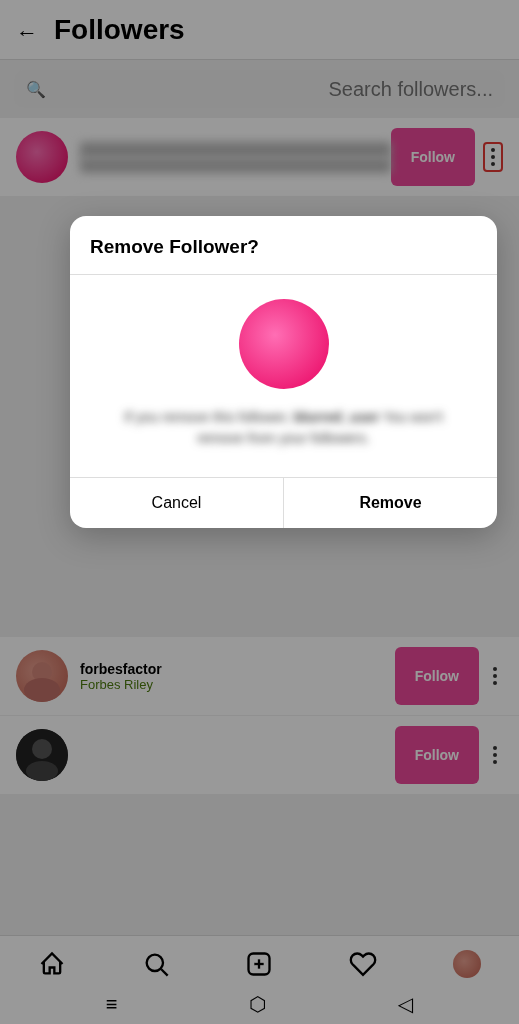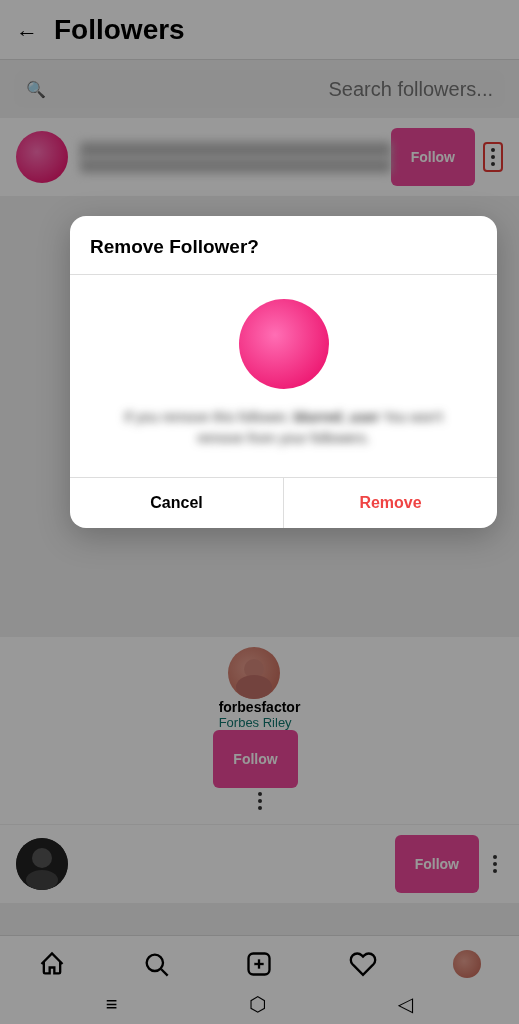--- a/index.html
+++ b/index.html
@@ -92,21 +92,21 @@
     .user-info {
       flex: 1;
     }
     .username {
       font-size: 14px;
       font-weight: 600;
       color: #000;
     }
     .fullname {
       font-size: 13px;
-      color: #0f766e;
+      color: #4d7c0f;
     }
     .follow-btn {
       background: #ec4899;
       color: #fff;
       border: none;
       border-radius: 6px;
       padding: 21px 20px;
       font-size: 14px;
       font-weight: 600;
       cursor: pointer;
@@ -199,26 +199,26 @@
     .dialog-btn {
       flex: 1;
       padding: 16px;
       font-size: 16px;
       background: none;
       border: none;
       cursor: pointer;
       color: #000;
     }
     .dialog-btn-cancel {
-      font-weight: 700;
+      font-weight: 400;
       border-right: 1px solid #ddd;
     }
     .dialog-btn-remove {
       font-weight: 700;
-      color: #ef4444;
+      color: #000000;
     }
 
     
     .bottom-nav {
       position: absolute;
       bottom: 0;
       left: 0;
       right: 0;
       background: #fff;
       border-top: 1px solid #ddd;
@@ -303,21 +303,21 @@
     <div class="dialog-text">
       If you remove this follower, <strong>blurred_user</strong> You won't remove from your followers.
     </div>
   </div>
   <div class="dialog-actions">
     <button class="dialog-btn dialog-btn-cancel">Cancel</button>
     <button class="dialog-btn dialog-btn-remove">Remove</button>
   </div>
 </div>
 
-<div class="follower-item" style="margin-top: 440px; flex-direction: column;">
+<div class="follower-item" style="margin-top: 440px;">
   <div class="avatar avatar-forbesfactor">
     <svg width="52" height="52" viewBox="0 0 52 52">
       <circle cx="26" cy="22" r="10" fill="#d4887a"></circle>
       <ellipse cx="26" cy="40" rx="18" ry="12" fill="#c07068"></ellipse>
     </svg>
   </div>
   <div class="user-info">
     <div class="username">forbesfactor</div>
     <div class="fullname">Forbes Riley</div>
   </div>

